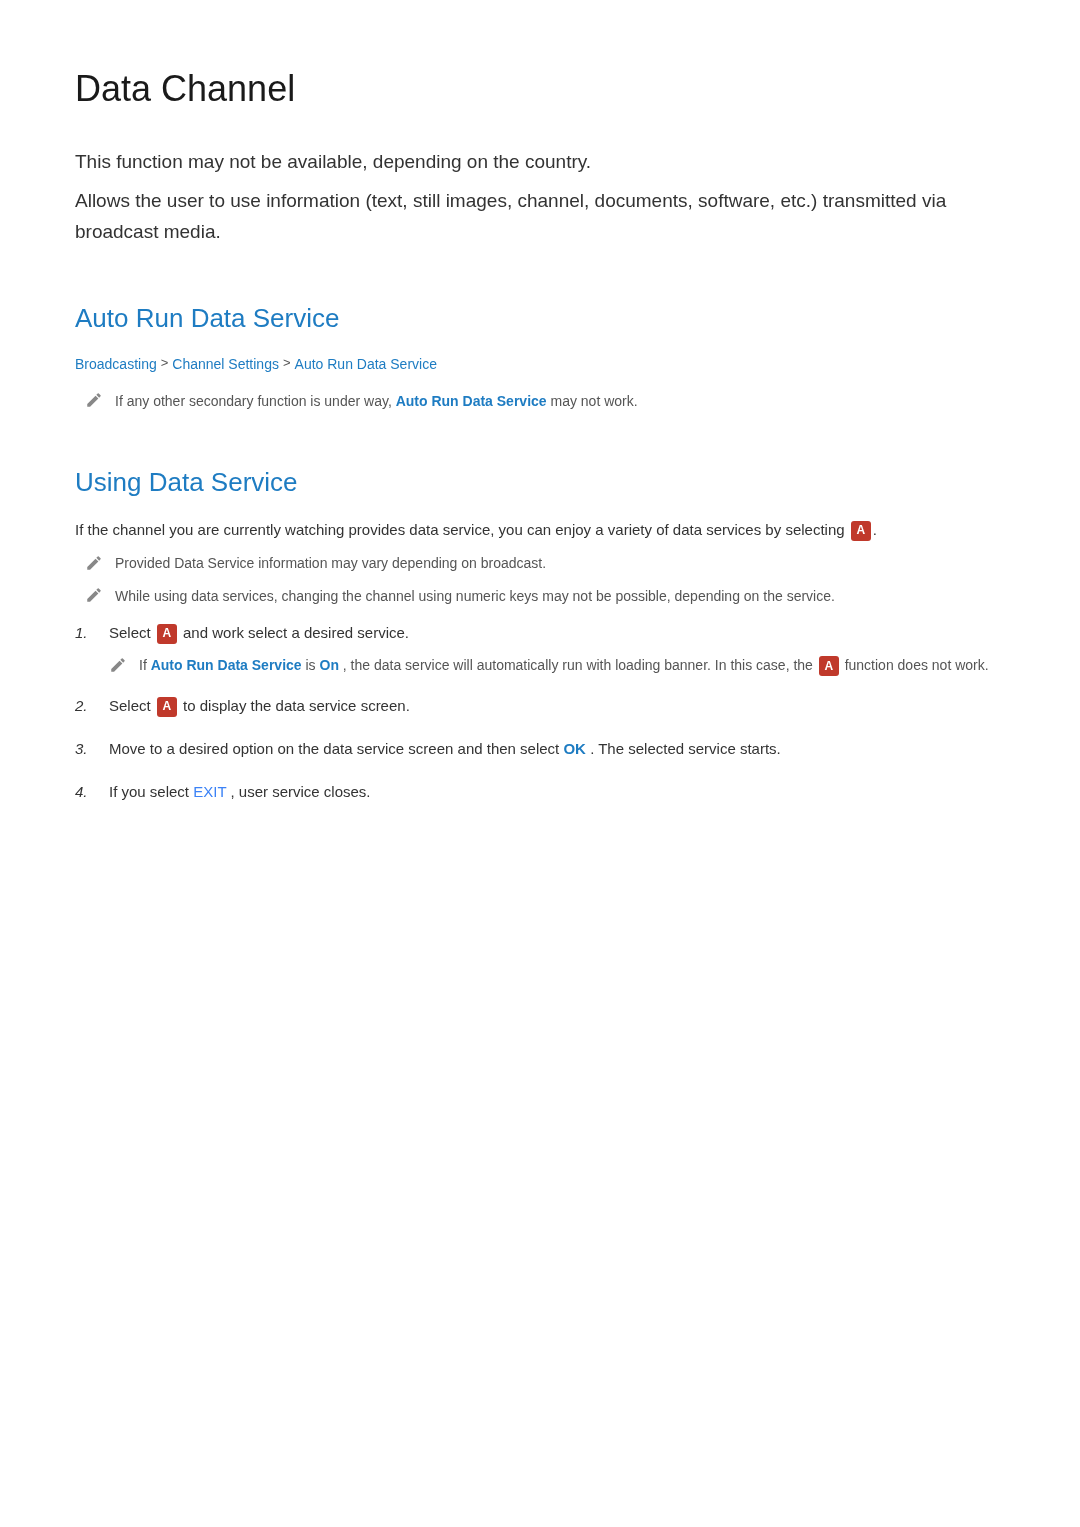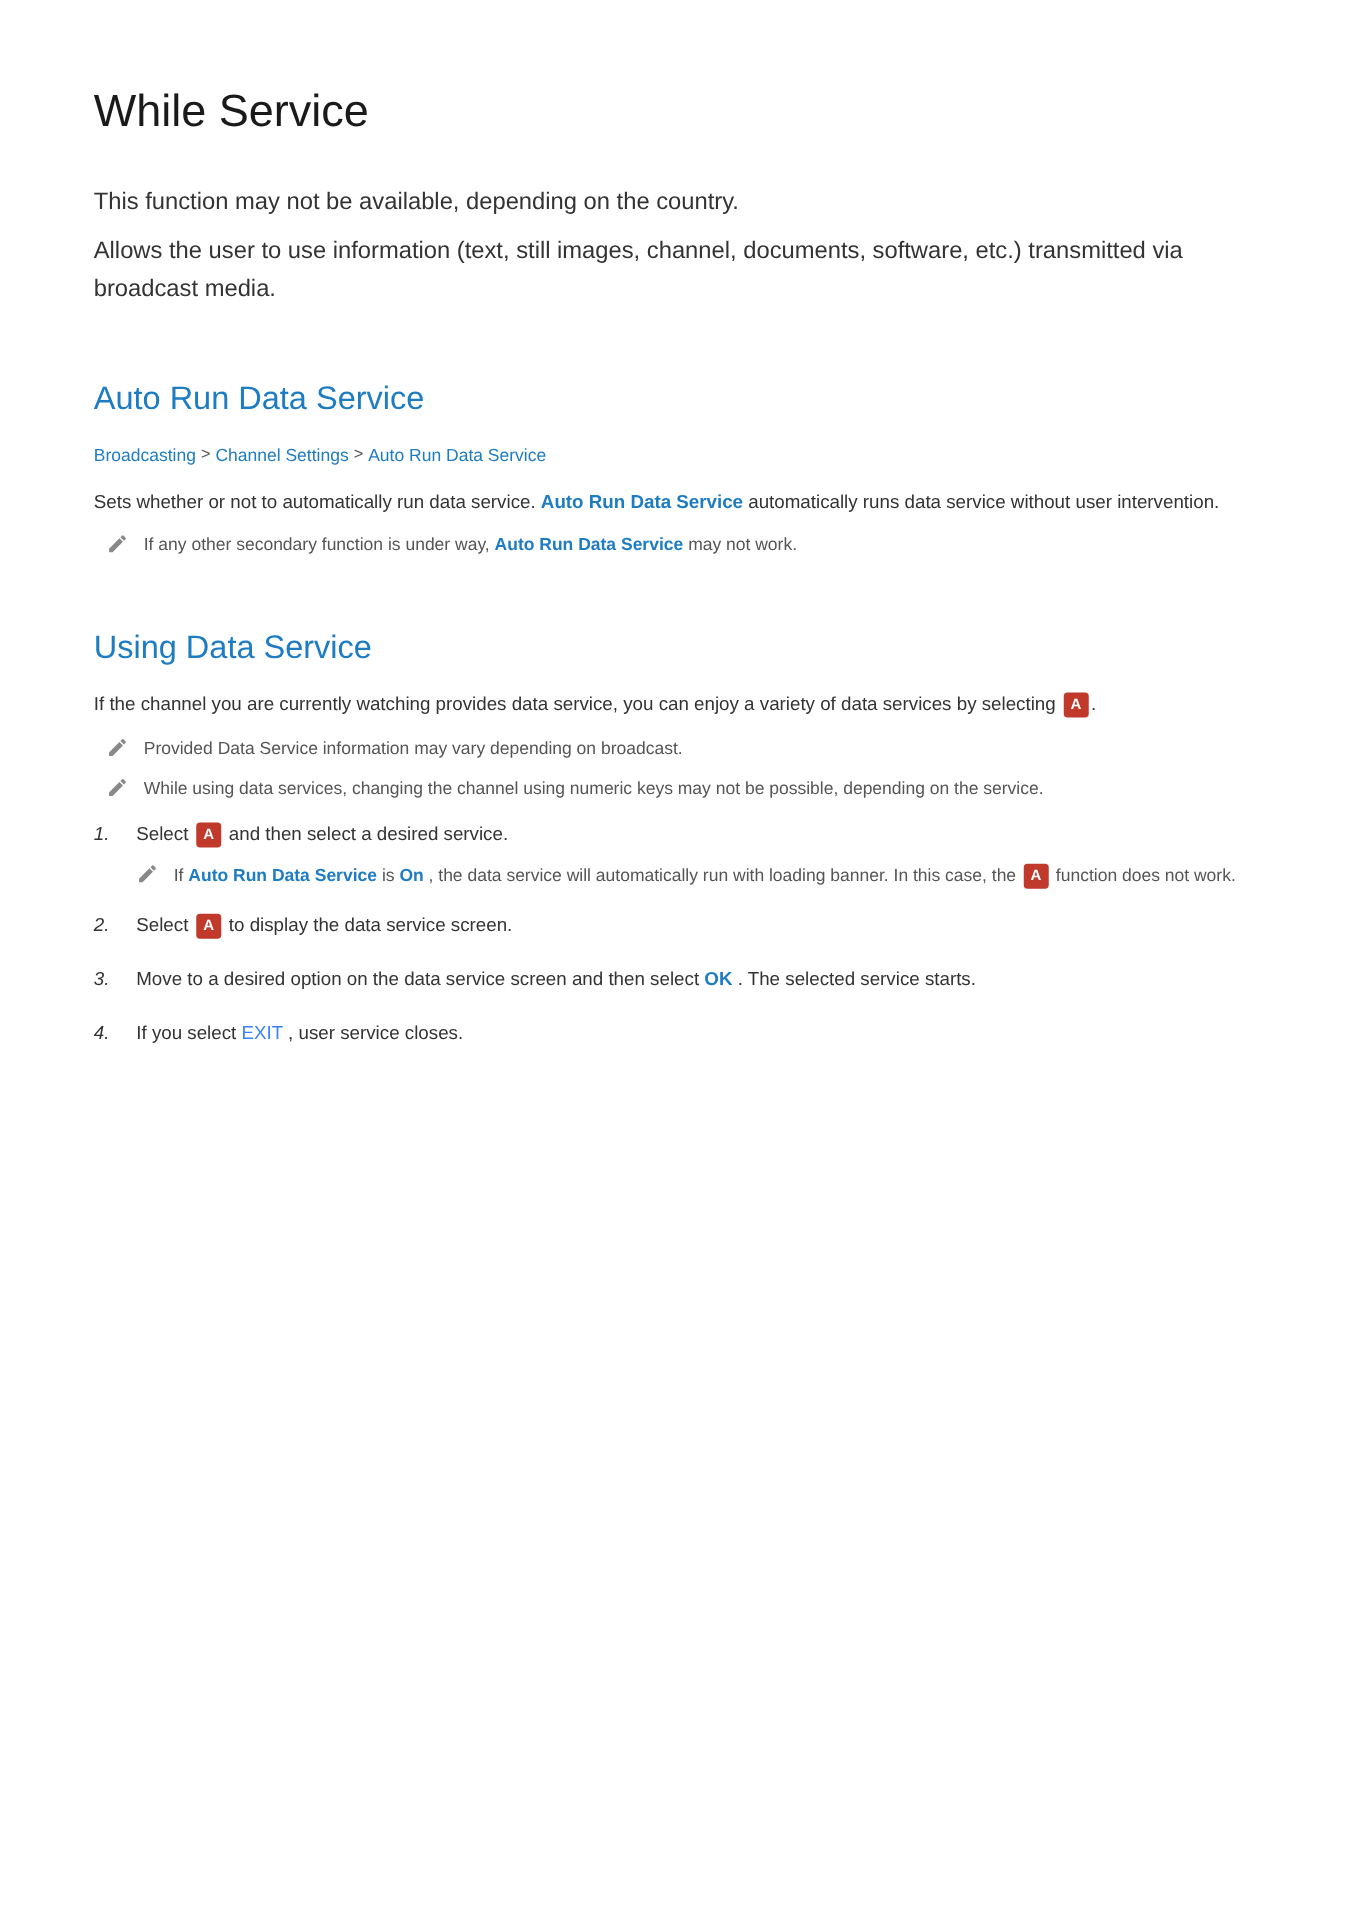--- a/index.html
+++ b/index.html
@@ -155,41 +155,36 @@
       line-height: 1.6;
     }
 
     .nested-note .note-icon {
       flex-shrink: 0;
     }
   </style>
 </head>
 <body>
 
-<h1 class="page-title">While Service</h1>
+<h1 class="page-title">Data Channel</h1>
 
 <p class="intro-text">This function may not be available, depending on the country.</p>
 <p class="intro-text">Allows the user to use information (text, still images, channel, documents, software, etc.) transmitted via broadcast media.</p>
 
 <div class="section">
   <h2 class="section-title">Auto Run Data Service</h2>
 
   <div class="breadcrumb">
     <a class="breadcrumb-link">Broadcasting</a>
     <span class="breadcrumb-sep">&gt;</span>
     <a class="breadcrumb-link">Channel Settings</a>
     <span class="breadcrumb-sep">&gt;</span>
     <a class="breadcrumb-link">Auto Run Data Service</a>
   </div>
 
-  <p class="body-text">
-    <span>Sets whether or not to automatically run data service.</span>
-    <span class="highlight-blue">Auto Run Data Service</span>
-    <span>automatically runs data service without user intervention.</span>
-  </p>
 
   <div class="note-block">
     <span class="note-icon">
       <svg viewBox="0 0 24 24" fill="#888">
         <path d="M3 17.25V21h3.75L17.81 9.94l-3.75-3.75L3 17.25zM20.71 7.04a1 1 0 0 0 0-1.41l-2.34-2.34a1 1 0 0 0-1.41 0l-1.83 1.83 3.75 3.75 1.83-1.83z"></path>
       </svg>
     </span>
     <span>
       <span>If any other secondary function is under way,</span>
       <span class="highlight-blue">Auto Run Data Service</span>
@@ -224,21 +219,21 @@
     <span>While using data services, changing the channel using numeric keys may not be possible, depending on the service.</span>
   </div>
 
   <ol class="numbered-list">
 
     <li>
       <span class="num">1.</span>
       <div class="content">
         <span>Select </span>
         <span class="a-badge">A</span>
-        <span> and then select a desired service.</span>
+        <span> and work select a desired service.</span>
 
         
         <div class="nested-note">
           <span class="note-icon">
             <svg viewBox="0 0 24 24" fill="#888" width="18" height="18">
               <path d="M3 17.25V21h3.75L17.81 9.94l-3.75-3.75L3 17.25zM20.71 7.04a1 1 0 0 0 0-1.41l-2.34-2.34a1 1 0 0 0-1.41 0l-1.83 1.83 3.75 3.75 1.83-1.83z"></path>
             </svg>
           </span>
           <span>
             <span>If </span>

